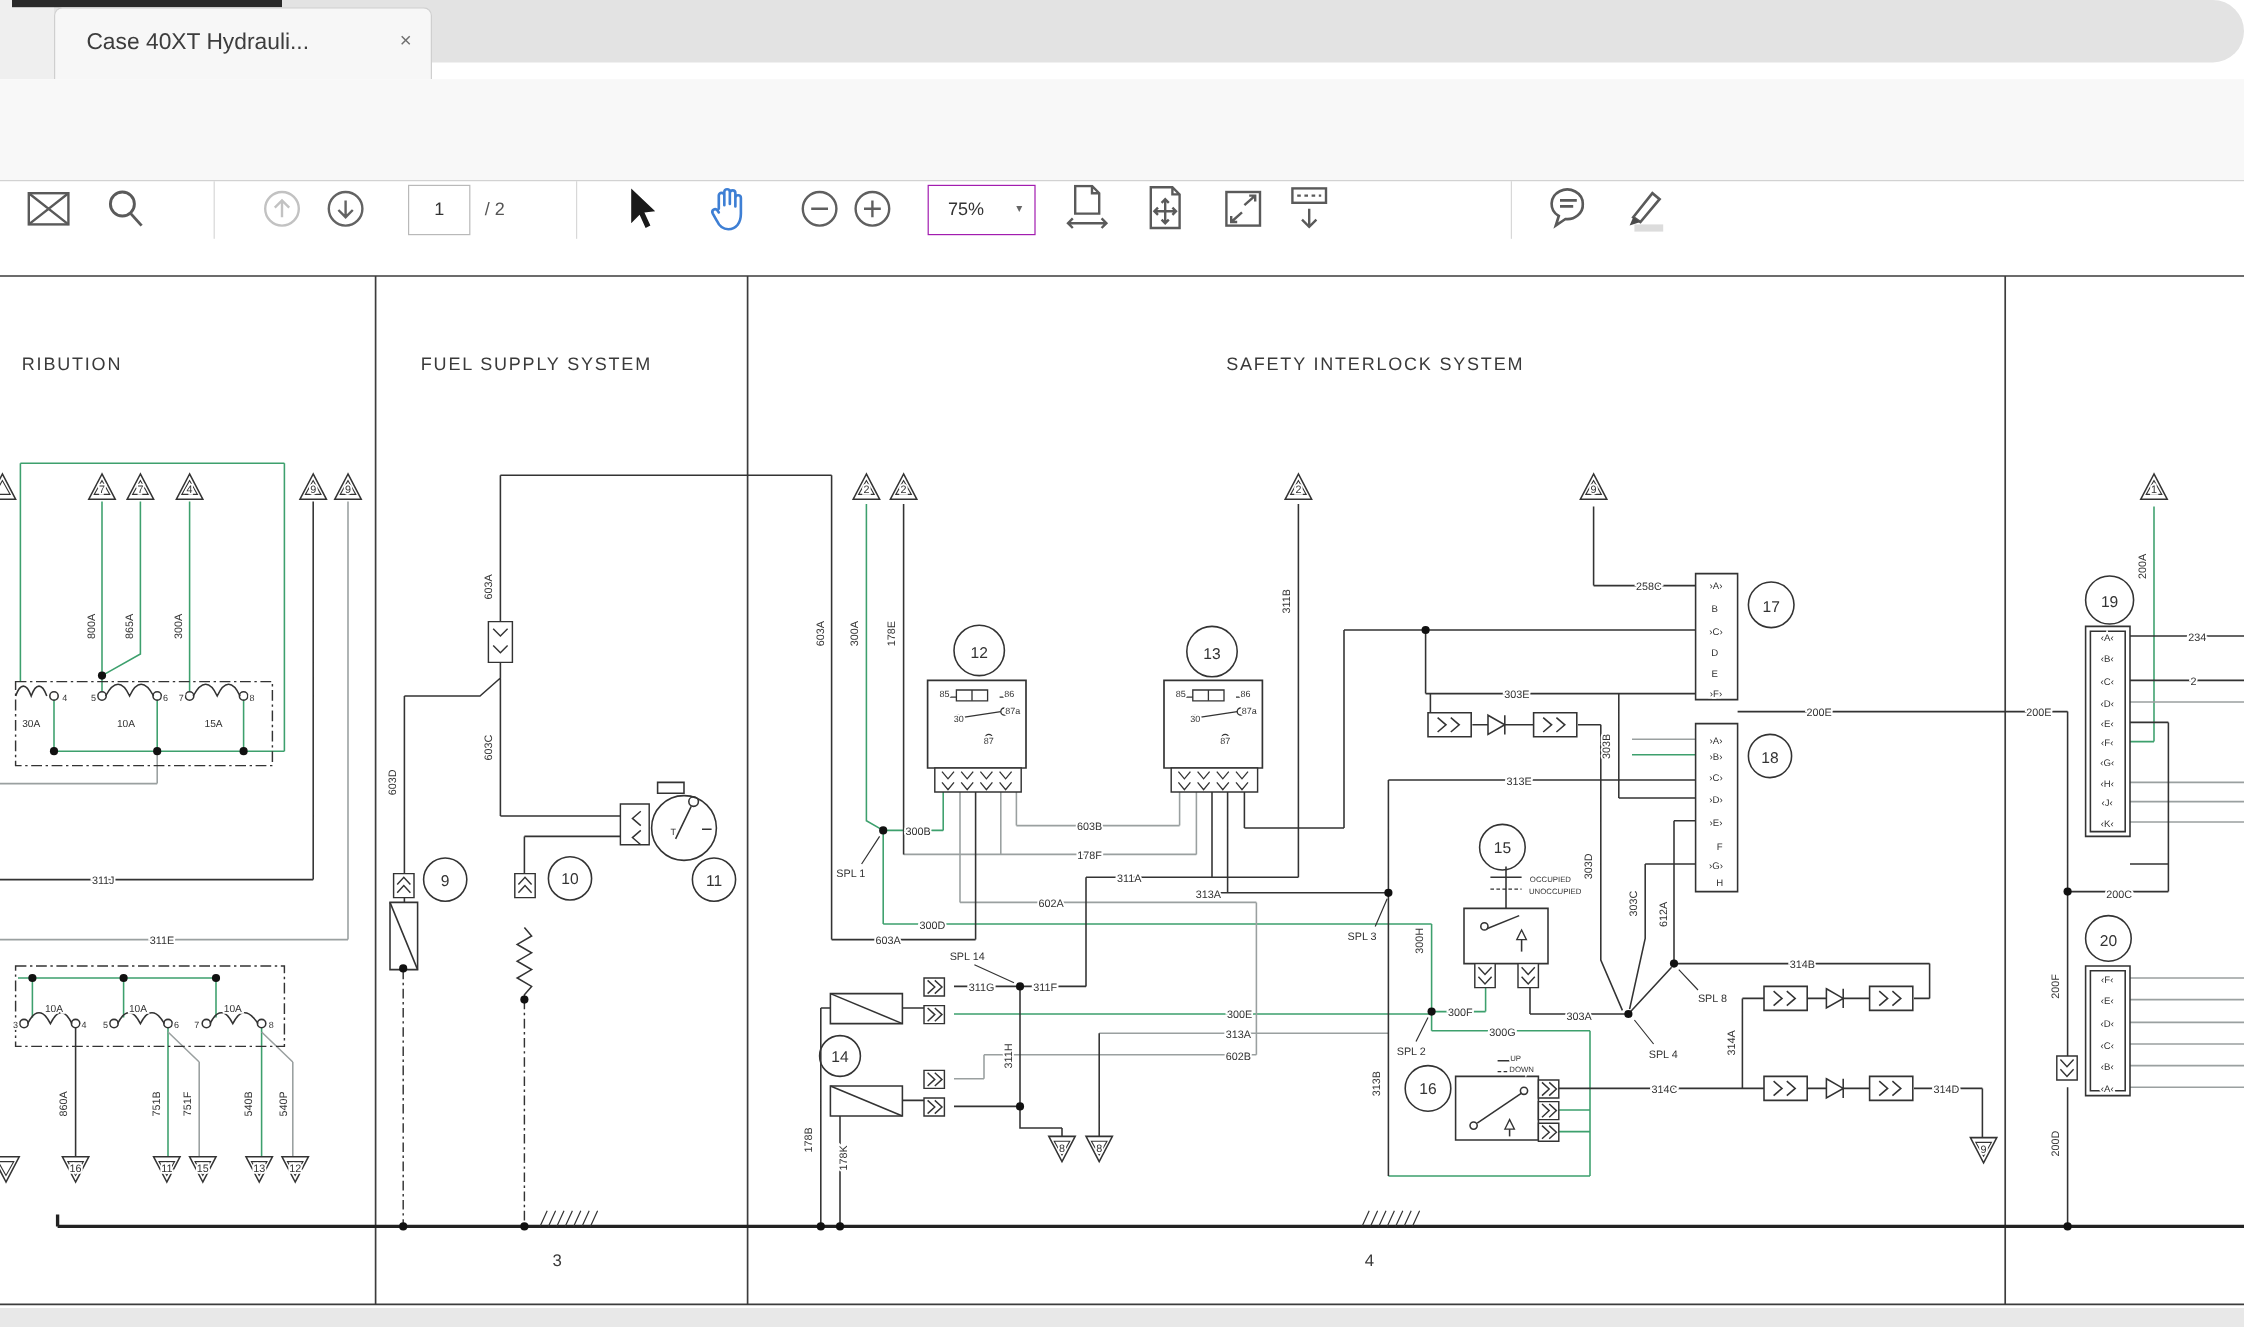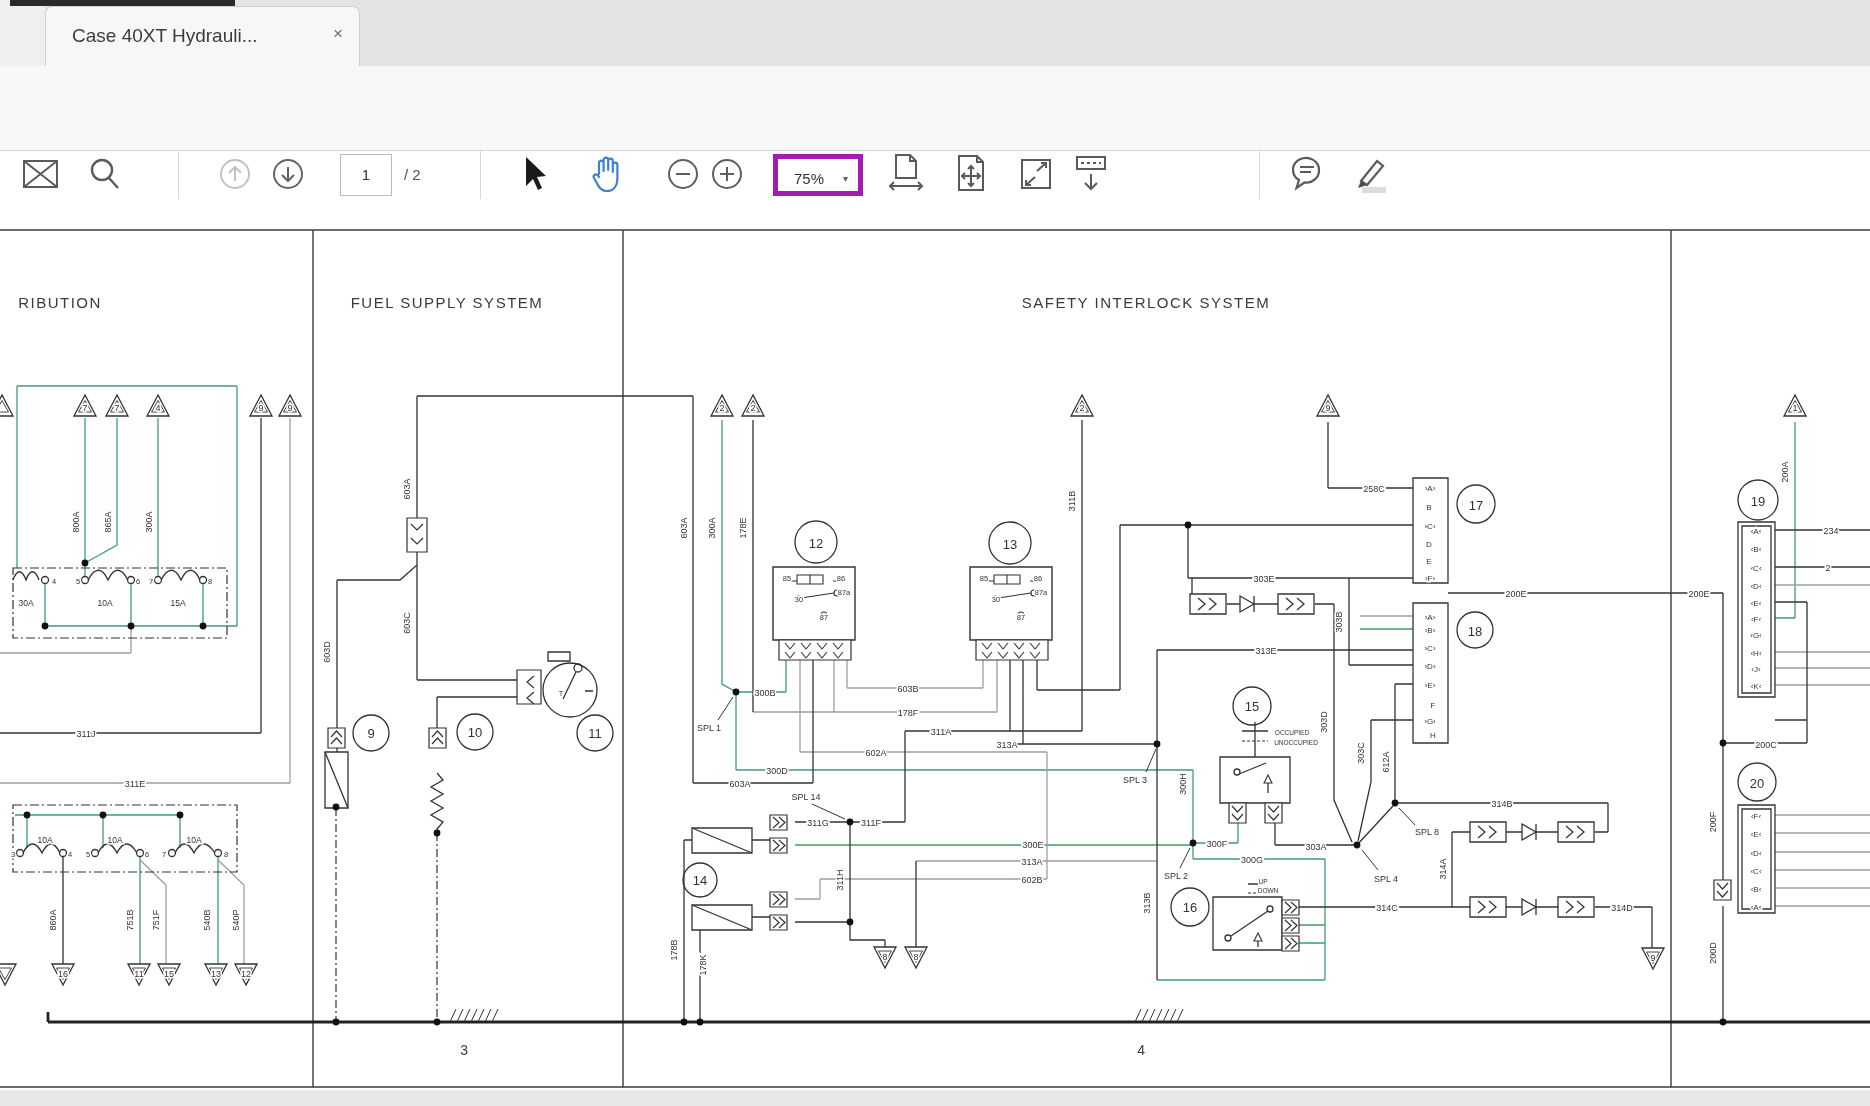--- a/index.html
+++ b/index.html
@@ -1,37 +1,37 @@
 <!DOCTYPE html>
 <html><head>
 <meta charset="utf-8">
 <style>
   html,body{margin:0;padding:0;background:#fff;}
   #app{position:relative;width:1870px;height:1106px;overflow:hidden;background:#fff;
        font-family:"Liberation Sans",sans-serif;}
   
-  .tabbar{position:absolute;left:0;top:0;width:1870px;height:66px;background:#e3e3e3;}
+  .tabbar{position:absolute;left:0;top:0;width:1870px;height:52px;background:#e3e3e3;border-radius:31px;}
   .tabbar-left{position:absolute;left:0;top:0;width:45px;height:66px;background:#efefef;}
   .winstrip{position:absolute;left:10px;top:0;width:225px;height:6px;background:#2a2a2a;}
   .tab{position:absolute;left:45px;top:6px;width:315px;height:60px;background:#f7f7f7;
        border:1px solid #cfcfcf;border-bottom:none;border-radius:7px 7px 0 0;box-sizing:border-box;}
   .tab-title{position:absolute;left:26px;top:0;line-height:58px;font-size:19px;color:#3d3d3d;
        max-width:250px;white-space:nowrap;overflow:hidden;}
   .tab-close{position:absolute;right:16px;top:17px;font-size:17px;color:#6f6f6f;cursor:default;}
   
   .toolbar{position:absolute;left:0;top:66px;width:1870px;height:85px;background:#f8f8f8;
        border-bottom:1px solid #d2d2d2;box-sizing:border-box;}
   .ti{position:absolute;top:88px;width:38px;height:40px;}
   .vsep{position:absolute;top:85px;width:1px;height:48px;background:#d8d8d8;}
   .pagebox{position:absolute;left:340px;top:88px;width:52px;height:42px;background:#fff;
        border:1px solid #b9b9b9;box-sizing:border-box;text-align:center;line-height:40px;
        font-size:15px;color:#333;}
   .ptotal{position:absolute;left:404px;top:88px;height:42px;line-height:42px;font-size:15px;color:#555;}
   .zoombox{position:absolute;left:773px;top:88px;width:90px;height:42px;background:#fff;
-       border:5px solid #a21caf;box-sizing:border-box;}
+       border:1px solid #a21caf;box-sizing:border-box;}
   .zoomval{position:absolute;left:16px;top:0;line-height:40px;font-size:15px;color:#333;}
   .zoomcaret{position:absolute;right:10px;top:0;line-height:40px;font-size:10px;color:#666;}
   
   #diagram{position:absolute;left:0;top:0;}
   #diagram path,#diagram rect,#diagram circle,#diagram polyline,#diagram polygon,#diagram line
     {vector-effect:non-scaling-stroke;}
   .bdr{stroke:#3c3c3c;stroke-width:1.4;fill:none;}
   .wb{stroke:#333;stroke-width:1.3;fill:none;}
   .wgn{stroke:#3da06d;stroke-width:1.3;fill:none;}
   .wgy{stroke:#9aa0a0;stroke-width:1.3;fill:none;}

